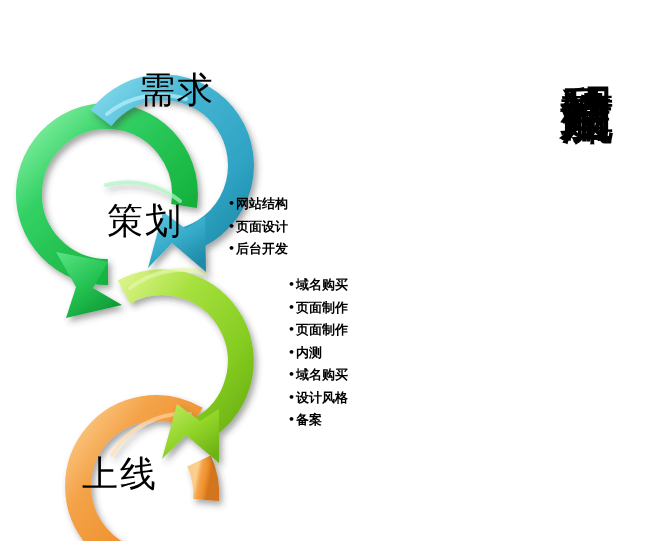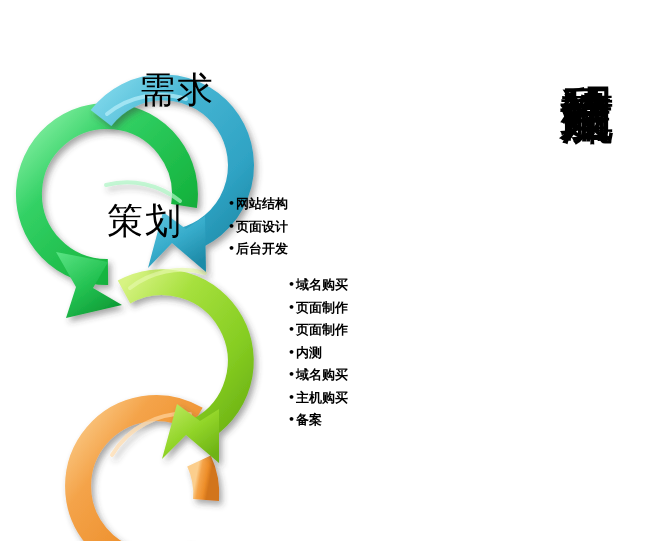--- a/index.html
+++ b/index.html
@@ -196,34 +196,35 @@
       <path d="M 107 114
                A 84 84 0 0 1 186 99" fill="none" stroke="#B4ECF8" stroke-width="4" stroke-linecap="round" opacity="0.75"></path>
     </g>
   </svg>
 
   <div class="stage-label" id="label-xuqiu">需求</div>
 
   <div class="stage-label" id="label-cehua">策划</div>
 
 
+  <div class="stage-label" id="label-shangxian">上线</div>
 
   <div class="bullet-list" id="bullets-planning">
     <span class="bullet-item">网站结构</span>
     <span class="bullet-item">页面设计</span>
     <span class="bullet-item">后台开发</span>
   </div>
 
   <div class="bullet-list" id="bullets-execution">
     <span class="bullet-item">域名购买</span>
     <span class="bullet-item">页面制作</span>
     <span class="bullet-item">页面制作</span>
     <span class="bullet-item">内测</span>
     <span class="bullet-item">域名购买</span>
-    <span class="bullet-item">主机购买</span>
+    <span class="bullet-item">设计风格</span>
     <span class="bullet-item">备案</span>
   </div>
 
   <div id="vertical-title">网站建设简洁流程</div>
 
   <div id="footer-fragment"></div>
 
 </div>
 
 </body></html>

